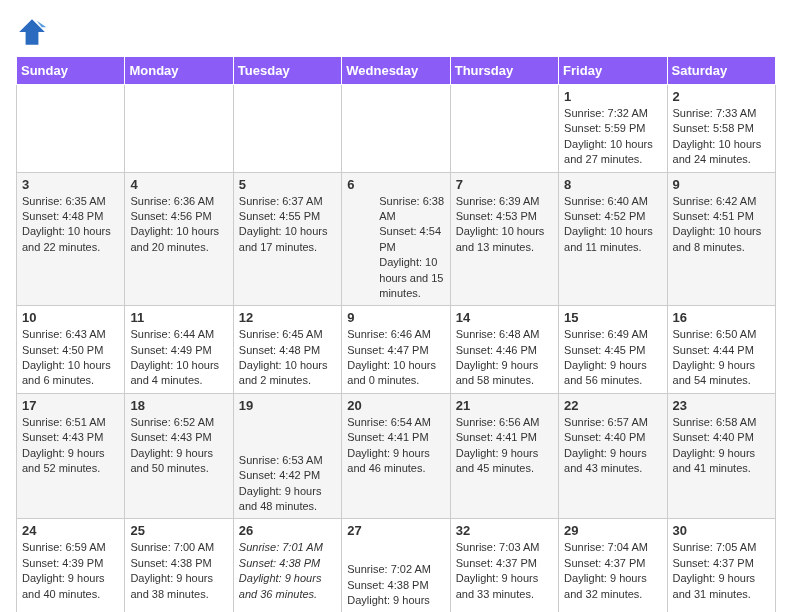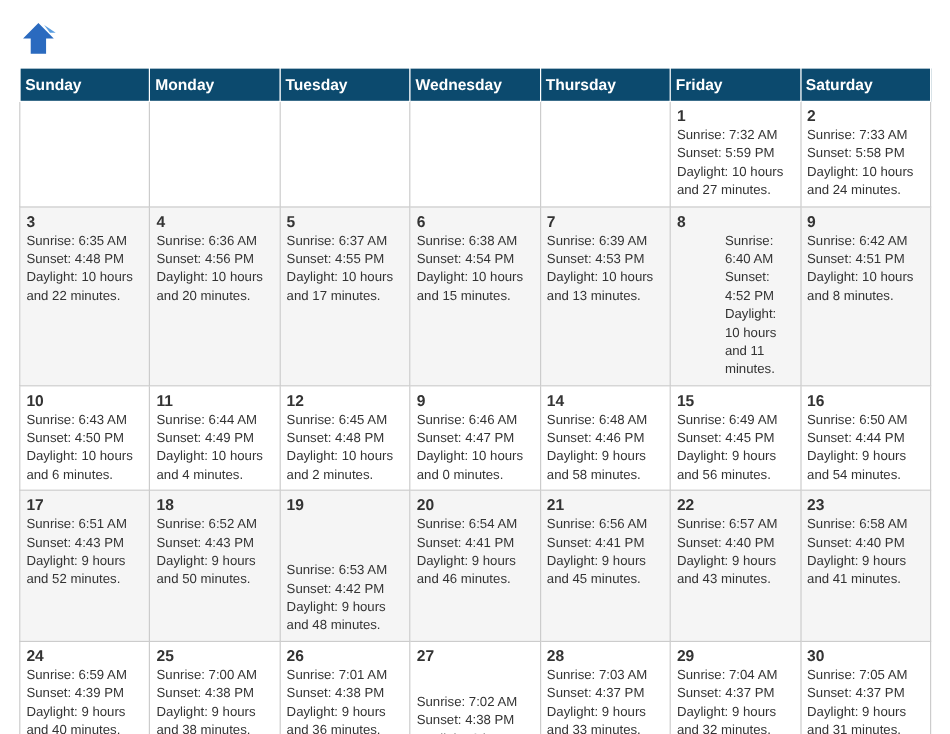--- a/index.html
+++ b/index.html
@@ -43,21 +43,21 @@
     .location {
       font-size: 15px;
       color: #444;
     }
     table {
       width: 100%;
       border-collapse: collapse;
       table-layout: fixed;
     }
     thead tr th {
-      background: #0c4a6e;
+      background: #8b5cf6;
       color: #fff;
       font-size: 13px;
       font-weight: bold;
       padding: 6px 4px;
       text-align: left;
       border: 1px solid #fff;
       margin-left: 16px;
     }
     tbody tr td {
       border: 1px solid #ccc;
@@ -152,33 +152,33 @@
 Daylight: 10 hours and 20 minutes.</div>
         </td>
         <td>
           <span class="day-num">5</span>
           <div class="cell-info" style="white-space: pre-line;">Sunrise: 6:37 AM
 Sunset: 4:55 PM
 Daylight: 10 hours and 17 minutes.</div>
         </td>
         <td>
           <span class="day-num">6</span>
-          <div class="cell-info" style="white-space: pre-line;">Sunrise: 6:38 AM
+          <div class="cell-info" style="white-space: pre-line; margin-left: 32px;">Sunrise: 6:38 AM
 Sunset: 4:54 PM
 Daylight: 10 hours and 15 minutes.</div>
         </td>
         <td>
           <span class="day-num">7</span>
           <div class="cell-info" style="white-space: pre-line;">Sunrise: 6:39 AM
 Sunset: 4:53 PM
 Daylight: 10 hours and 13 minutes.</div>
         </td>
         <td>
           <span class="day-num">8</span>
-          <div class="cell-info" style="white-space: pre-line; margin-left: 40px;">Sunrise: 6:40 AM
+          <div class="cell-info" style="white-space: pre-line;">Sunrise: 6:40 AM
 Sunset: 4:52 PM
 Daylight: 10 hours and 11 minutes.</div>
         </td>
         <td>
           <span class="day-num">9</span>
           <div class="cell-info" style="white-space: pre-line;">Sunrise: 6:42 AM
 Sunset: 4:51 PM
 Daylight: 10 hours and 8 minutes.</div>
         </td>
       </tr>
@@ -278,32 +278,32 @@
 Daylight: 9 hours and 40 minutes.</div>
         </td>
         <td>
           <span class="day-num">25</span>
           <div class="cell-info" style="white-space: pre-line;">Sunrise: 7:00 AM
 Sunset: 4:38 PM
 Daylight: 9 hours and 38 minutes.</div>
         </td>
         <td>
           <span class="day-num">26</span>
-          <div class="cell-info" style="white-space: pre-line;">Sunrise: 7:01 AM
+          <div class="cell-info" style="white-space: pre-line; font-style: italic;">Sunrise: 7:01 AM
 Sunset: 4:38 PM
 Daylight: 9 hours and 36 minutes.</div>
         </td>
         <td>
           <span class="day-num">27</span>
           <div class="cell-info" style="white-space: pre-line; margin-top: 24px;">Sunrise: 7:02 AM
 Sunset: 4:38 PM
 Daylight: 9 hours and 35 minutes.</div>
         </td>
         <td>
-          <span class="day-num">28</span>
+          <span class="day-num">32</span>
           <div class="cell-info" style="white-space: pre-line;">Sunrise: 7:03 AM
 Sunset: 4:37 PM
 Daylight: 9 hours and 33 minutes.</div>
         </td>
         <td>
           <span class="day-num">29</span>
           <div class="cell-info" style="white-space: pre-line;">Sunrise: 7:04 AM
 Sunset: 4:37 PM
 Daylight: 9 hours and 32 minutes.</div>
         </td>

